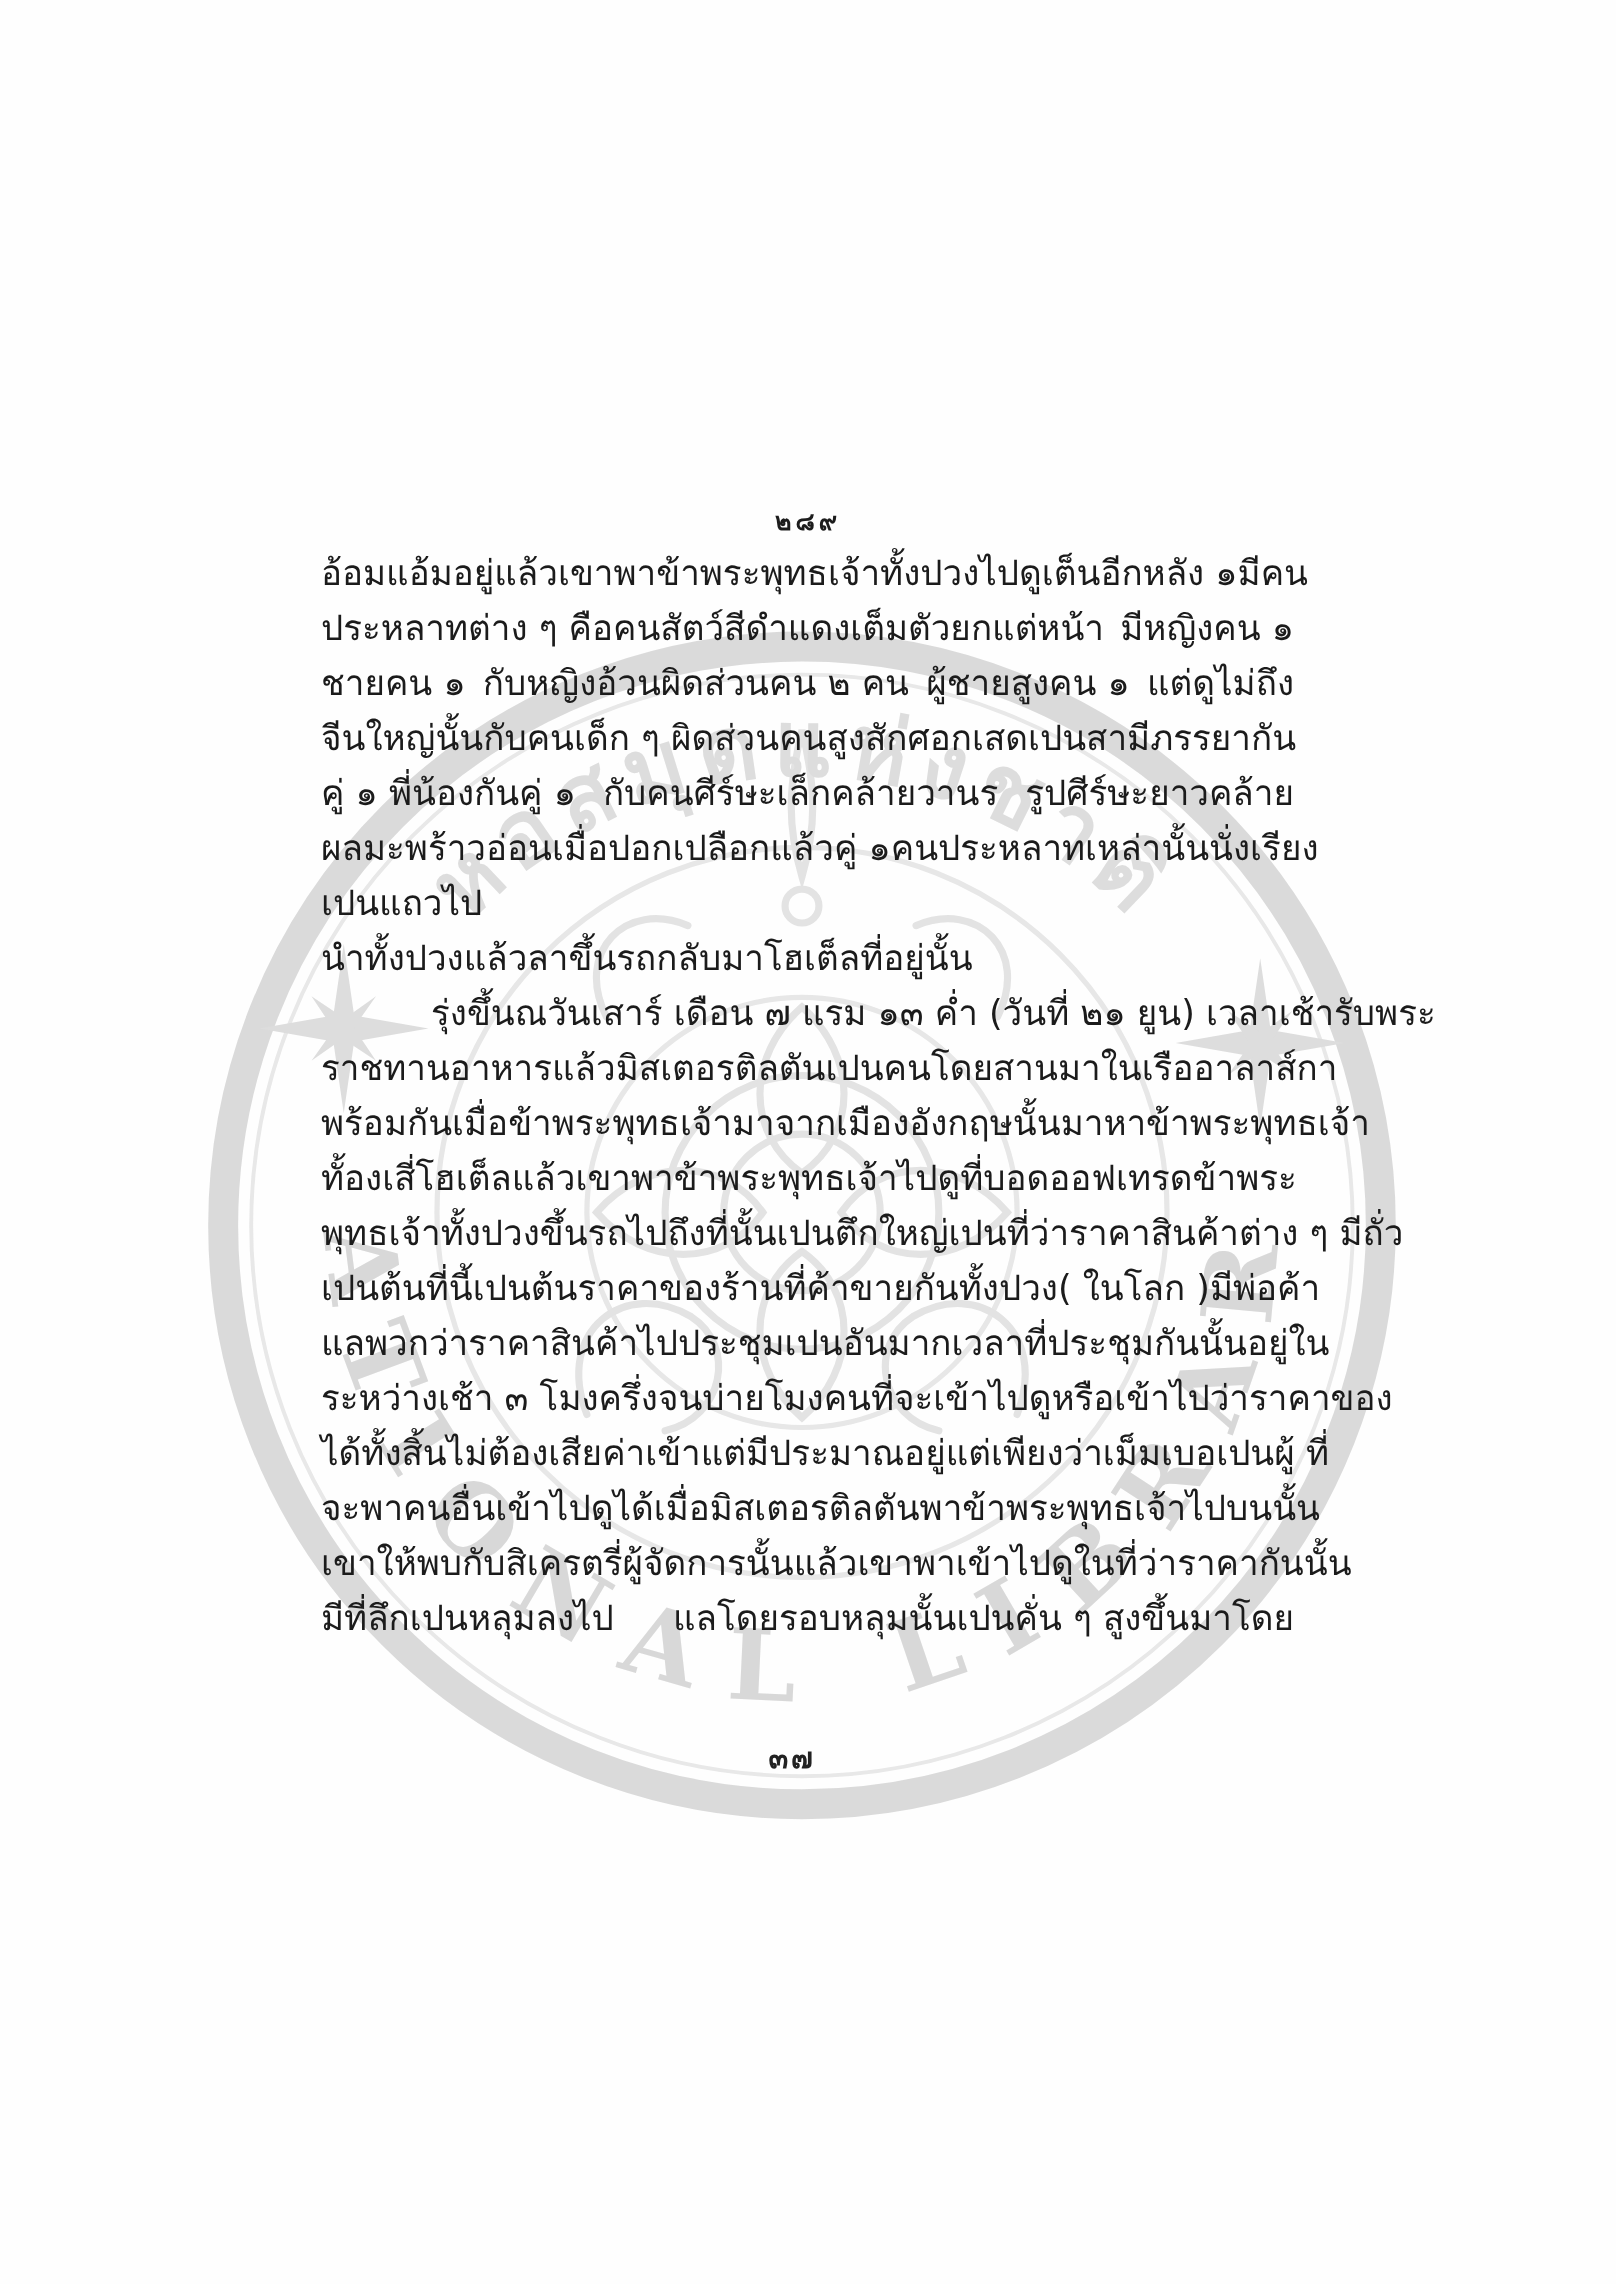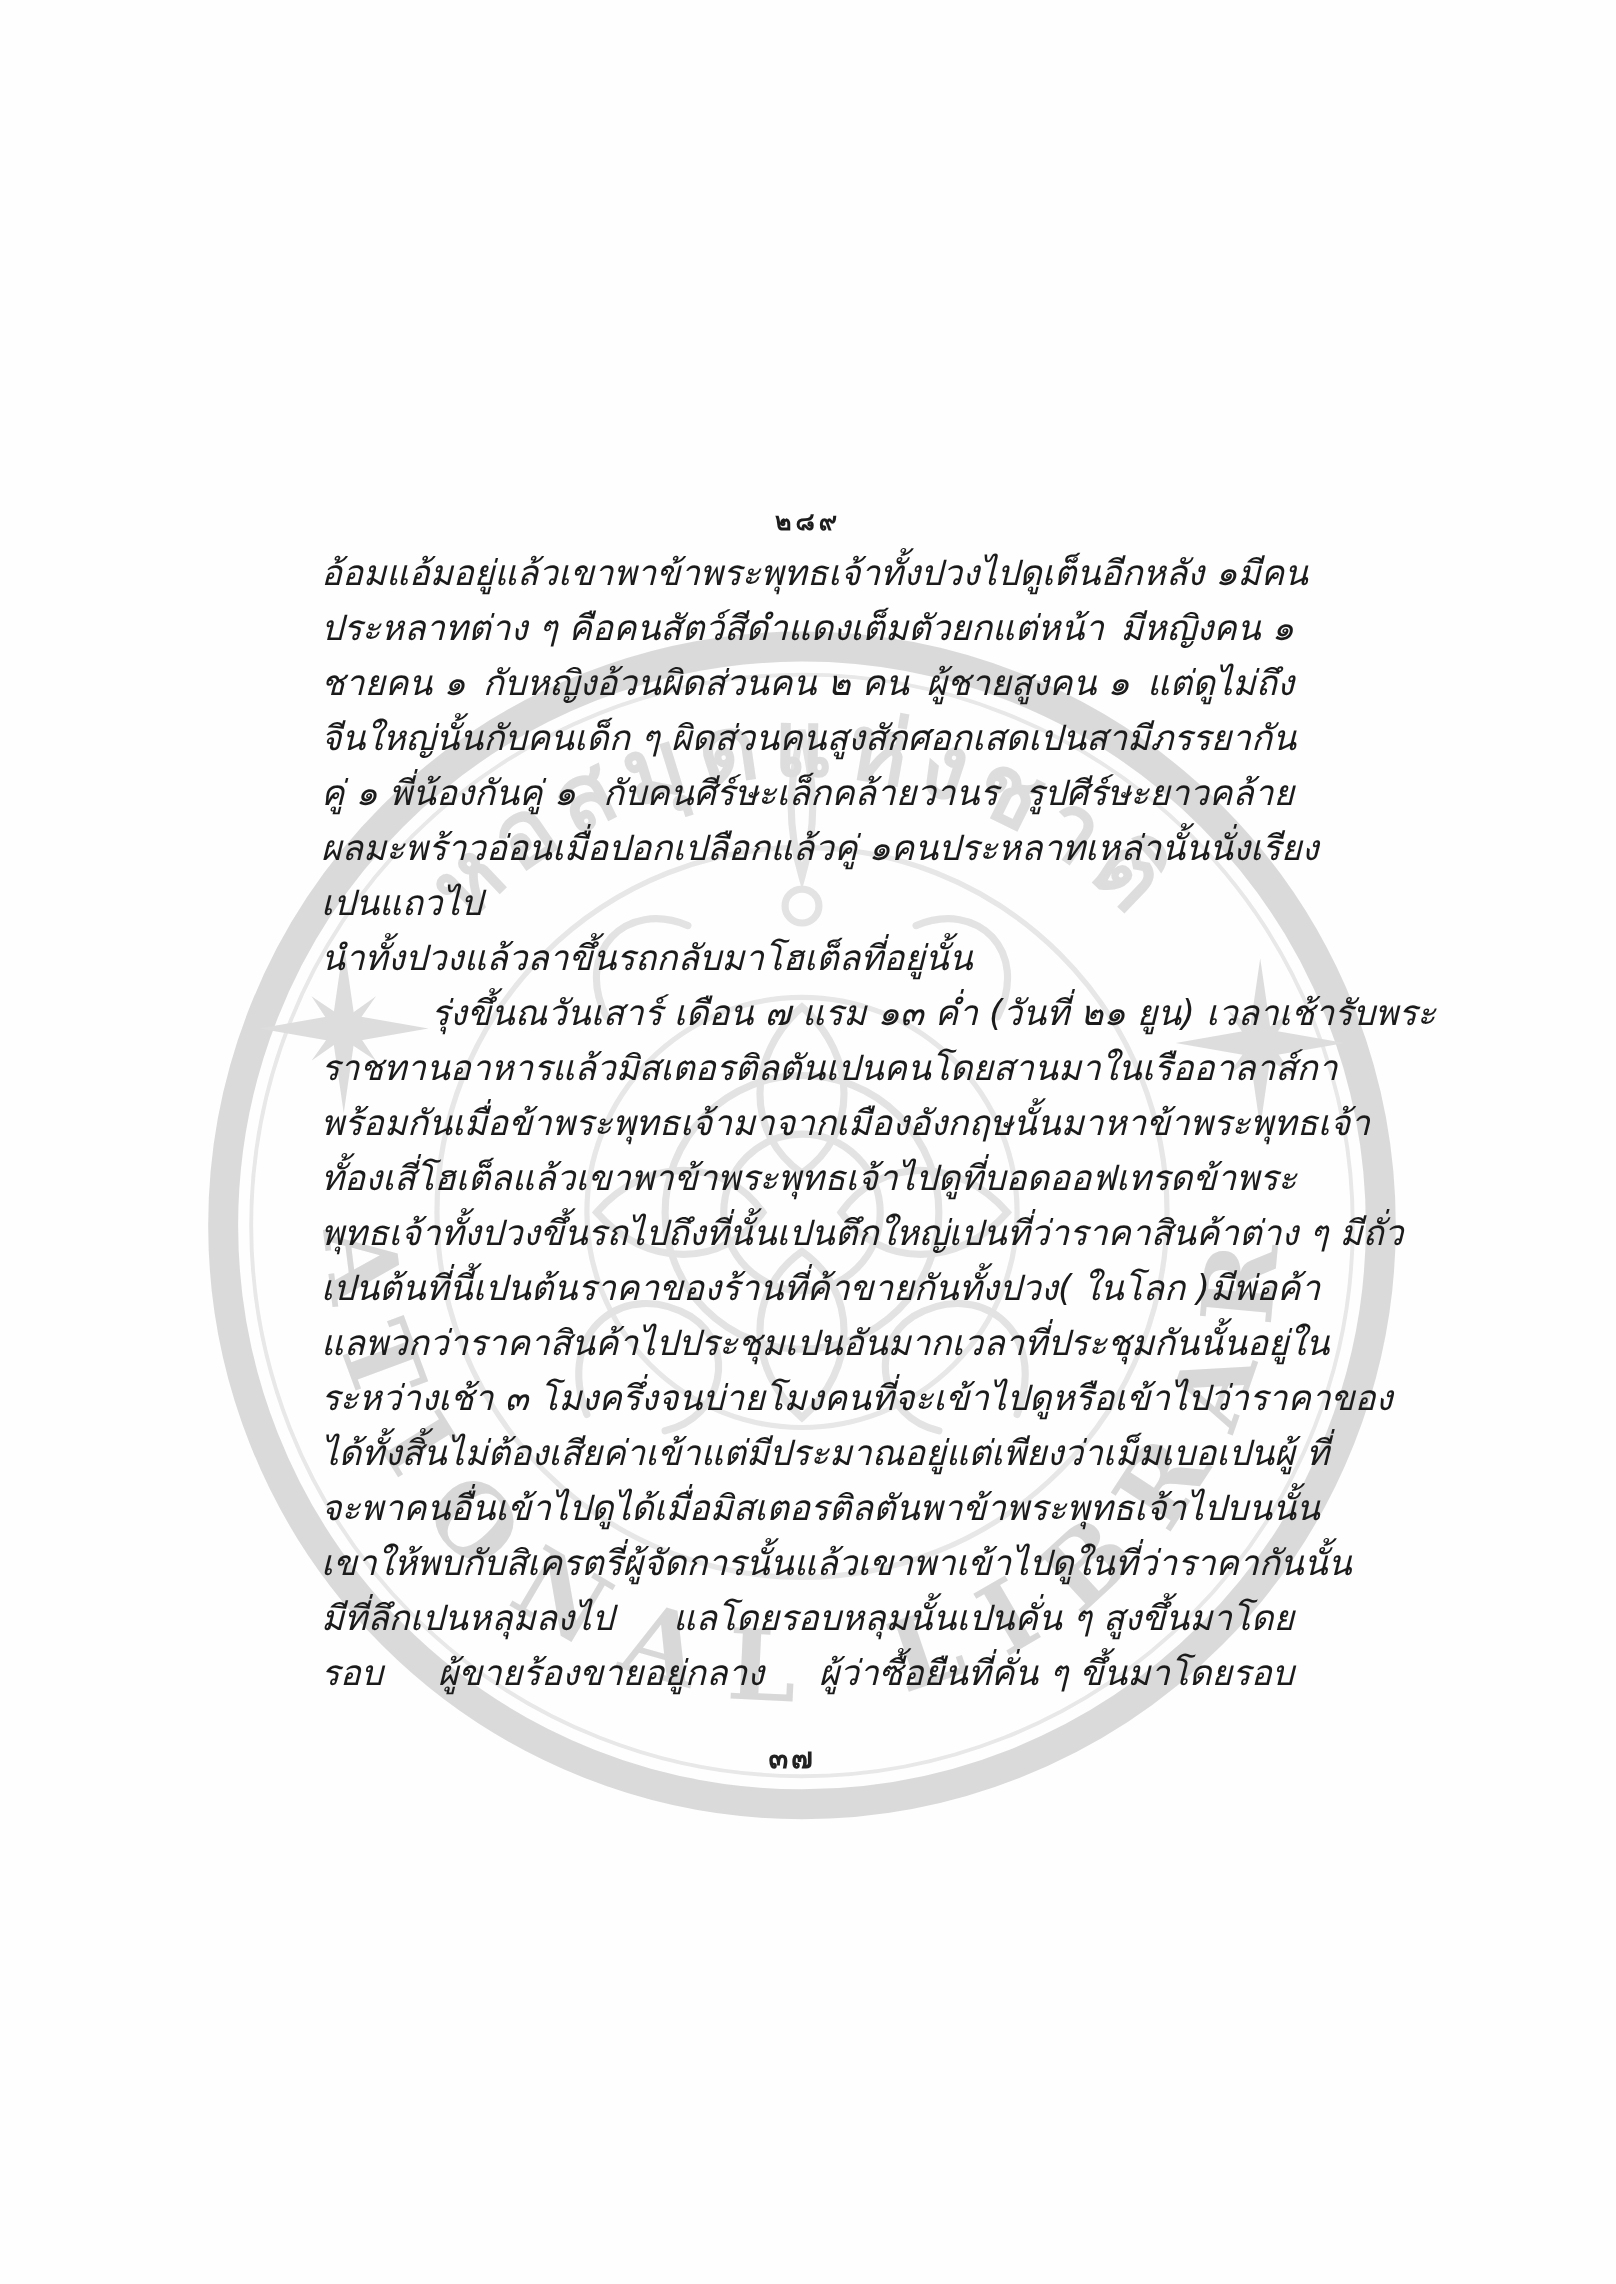--- a/index.html
+++ b/index.html
@@ -21,21 +21,21 @@
     letter-spacing:3.9px;
   }
   .page-number-bottom{
     position:absolute;left:303px;top:1735px;width:978px;height:37px;
     text-align:center;font-size:29px;font-weight:bold;color:#222;z-index:2;
     letter-spacing:2.6px;
     font-family:Liberation Mono, monospace;
   }
   .text-block{
     position:absolute;left:321px;top:546px;width:973px;z-index:2;
-    color:#1b1b1b;font-size:35px;line-height:55px;font-style:italic;
+    color:#1b1b1b;font-size:35px;line-height:55px;
   }
   .line{
     height:55px;display:flex;justify-content:space-between;
     white-space:pre;overflow:visible;
   }
   .line.indent{padding-left:110px;}
   .line span{display:inline-block;}
 </style>
 </head>
 <body>
@@ -106,18 +106,17 @@
       <div class="line"><span>พร้อมกันเมื่อข้าพระพุทธเจ้ามาจากเมืองอังกฤษนั้น</span><span>มาหาข้าพระพุทธเจ้า</span></div>
       <div class="line"><span>ทั้องเสี่โฮเต็ล</span><span>แล้วเขาพาข้าพระพุทธเจ้าไปดูที่บอดออฟเทรด</span><span>ข้าพระ</span></div>
       <div class="line"><span>พุทธเจ้าทั้งปวงขึ้นรถไปถึงที่นั้นเปนตึกใหญ่เปนที่ว่าราคาสินค้าต่าง ๆ มีถั่ว</span></div>
       <div class="line"><span>เปนต้นที่นี้เปนต้นราคาของร้านที่ค้าขายกันทั้งปวง</span><span>( ในโลก )</span><span>มีพ่อค้า</span></div>
       <div class="line"><span>แลพวกว่าราคาสินค้าไปประชุมเปนอันมาก</span><span>เวลาที่ประชุมกันนั้นอยู่ใน</span></div>
       <div class="line"><span>ระหว่างเช้า ๓ โมงครึ่งจนบ่ายโมง</span><span>คนที่จะเข้าไปดูหรือเข้าไปว่าราคาของ</span></div>
       <div class="line"><span>ได้ทั้งสิ้นไม่ต้องเสียค่าเข้า</span><span>แต่มีประมาณอยู่แต่เพียงว่าเม็มเบอเปนผู้ ที่</span></div>
       <div class="line"><span>จะพาคนอื่นเข้าไปดูได้</span><span>เมื่อมิสเตอรติลตันพาข้าพระพุทธเจ้าไปบนนั้น</span></div>
       <div class="line"><span>เขาให้พบกับสิเครตรี่ผู้จัดการนั้น</span><span>แล้วเขาพาเข้าไปดูในที่ว่าราคากันนั้น</span></div>
       <div class="line"><span>มีที่ลึกเปนหลุมลงไป</span><span>แลโดยรอบหลุมนั้นเปนคั่น ๆ สูงขึ้นมาโดย</span></div>
-      <div class="line"><span>รอบ</span><span>ผู้ขายร้องขายอยู่กลาง</span><span>ผู้ว่าซื้อยืนที่คั่น ๆ ขึ้นมาโดยรอบ</span></div>
     </div>
 
   <div class="page-number-bottom">๓๗</div>
 </div>
 
 
 </body></html>

